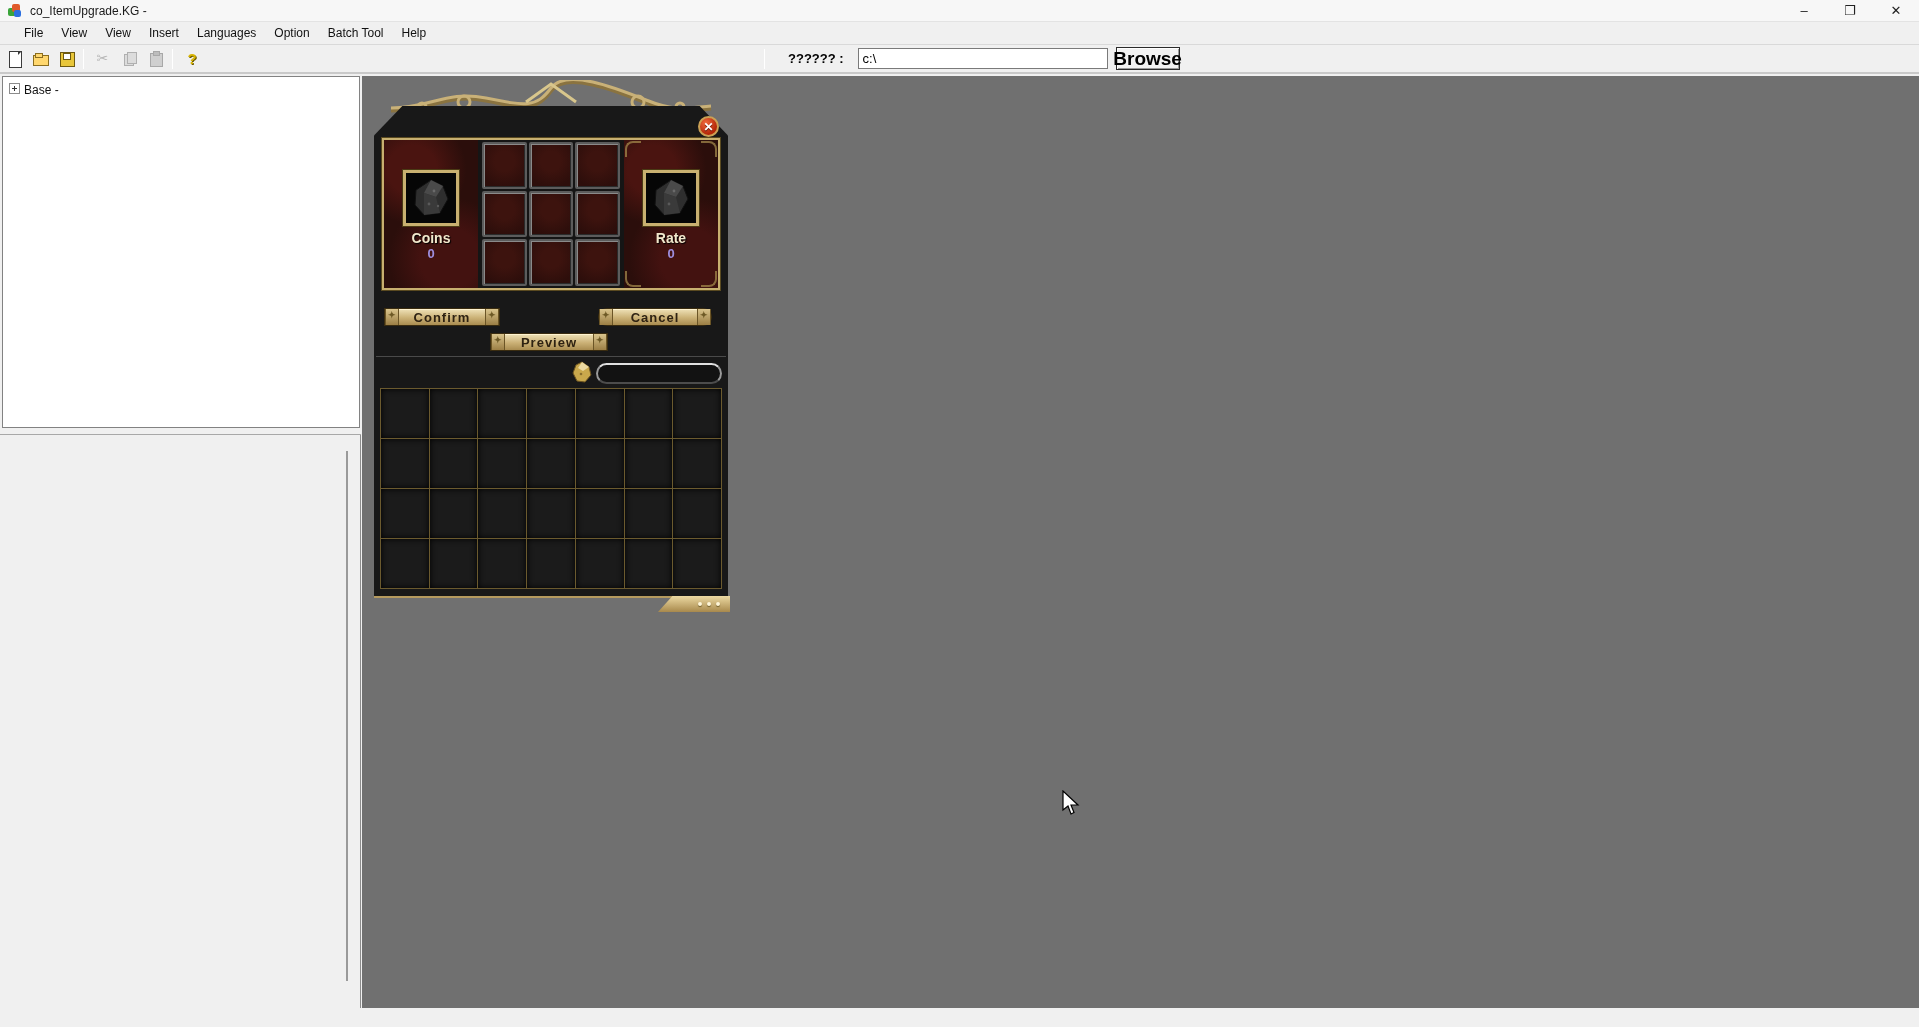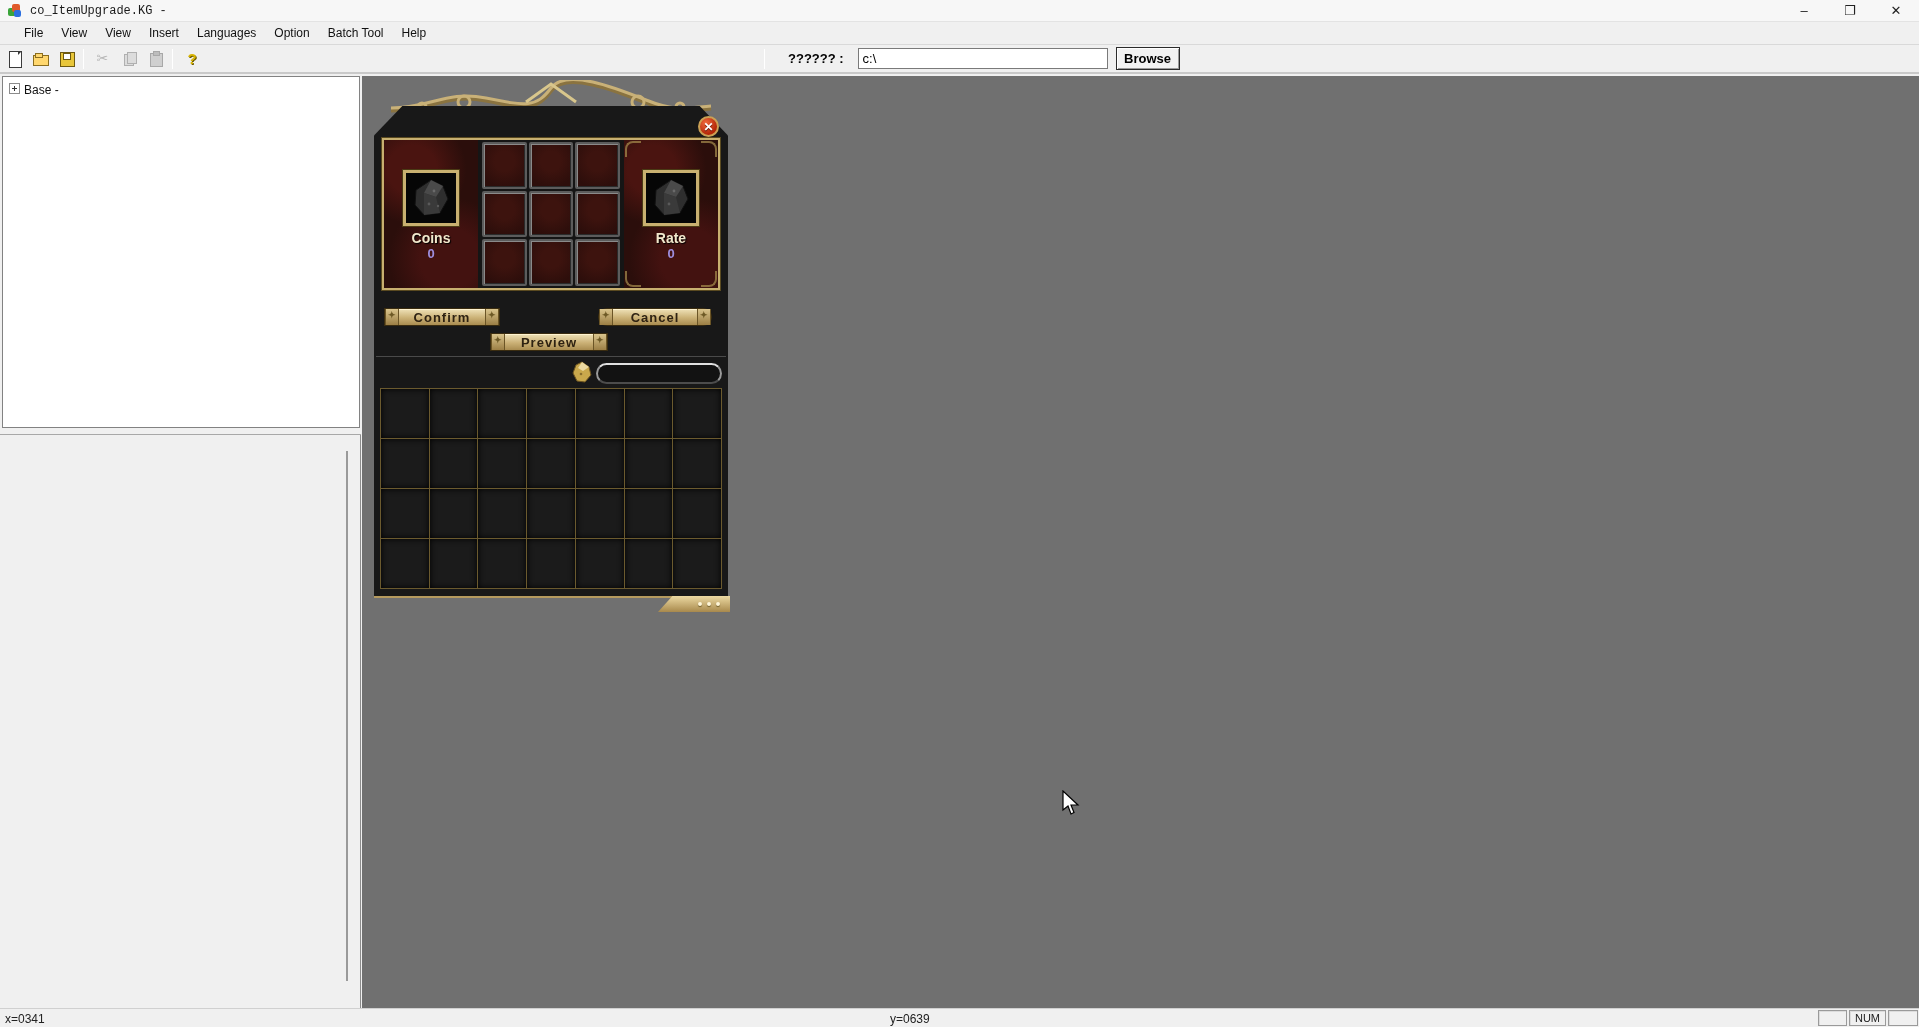--- a/index.html
+++ b/index.html
@@ -2,21 +2,21 @@
 <html><head>
 <meta charset="utf-8">
 <style>
   * { margin:0; padding:0; box-sizing:border-box; }
   html,body { width:1919px; height:1027px; overflow:hidden; font-family:"Liberation Sans", sans-serif; }
   #app { position:relative; width:1919px; height:1027px; background:#f0f0f0; }
 
   
   .titlebar { position:absolute; left:0; top:0; width:100%; height:22px; background:#f7f7f7; display:flex; align-items:center; border-bottom:1px solid #e3e3e3;}
   .app-icon { width:15px; height:15px; margin-left:7px; position:relative; }
-  .title-text { margin-left:8px; font-size:12px; color:#1a1a1a;font-family:Liberation Mono, monospace; }
+  .title-text { margin-left:8px; font-size:12px; color:#1a1a1a; }
   .win-controls { margin-left:auto; display:flex; height:100%; }
   .win-btn { width:46px; height:100%; display:flex; align-items:center; justify-content:center; font-size:13px; color:#222; }
 
   
   .menubar { position:absolute; left:12px; top:22px; width:100%; height:22px; background:#f0f0f0; display:flex; align-items:center; font-size:12px; color:#111; }
   .menu-item { padding:3px 8px; margin-left:2px; }
   .menu-item:first-child { margin-left:4px; }
 
   
   .toolbar { position:absolute; left:0; top:44px; width:100%; height:30px; background:#f0f0f0; border-top:1px solid #d9d9d9; border-bottom:2px solid #c9c9c9; display:flex; align-items:center; }
@@ -37,21 +37,21 @@
   .ico-cut:before { content:"✂"; position:absolute; left:1px; top:-1px; font-size:14px; color:#b7b7b7; }
   .ico-copy:before { content:""; position:absolute; left:2px; top:3px; width:8px; height:10px; background:#dcdcdc; border:1px solid #b0b0b0; }
   .ico-copy:after { content:""; position:absolute; left:5px; top:1px; width:8px; height:10px; background:#dcdcdc; border:1px solid #b0b0b0; }
   .ico-paste:before { content:""; position:absolute; left:2px; top:2px; width:11px; height:12px; background:#cfcfcf; border:1px solid #a8a8a8; }
   .ico-paste:after { content:""; position:absolute; left:5px; top:0; width:5px; height:3px; background:#bdbdbd; border:1px solid #a8a8a8; }
   
   .ico-help:before { content:"?"; position:absolute; left:3px; top:-1px; font-size:15px; font-weight:bold; color:#d8b400; text-shadow:1px 1px 0 #6e5c00; }
 
   .tb-path-label { font-size:13px; font-weight:bold; color:#000; margin:0 14px 0 18px; }
   .tb-input { width:250px; height:21px; border:1px solid #7a7a7a; background:#fff; font-size:13px; padding:1px 4px; font-family:"Liberation Sans", sans-serif; }
-  .tb-browse { margin-left:8px; width:64px; height:23px; background:#f2f2f2; border:1px solid #2b2b2b; box-shadow:inset 1px 1px 0 #ffffff, inset -1px -1px 0 #9a9a9a; font-size:13px; font-weight:bold; color:#000; display:flex; align-items:center; justify-content:center; }
+  .tb-browse { margin-left:8px; width:64px; height:23px; background:#f2f2f2; border:1px solid #2b2b2b; box-shadow:inset 1px 1px 0 #ffffff, inset -1px -1px 0 #9a9a9a; font-size:19px; font-weight:bold; color:#000; display:flex; align-items:center; justify-content:center; }
 
   
   .tree-panel { position:absolute; left:2px; top:76px; width:358px; height:352px; background:#ffffff; border:1px solid #828282; font-size:12px; color:#111; }
   .tree-item { display:flex; align-items:flex-start; margin:6px 0 7px 6px; }
   .tree-plus { width:11px; height:11px; border:1px solid #8c8c8c; background:#fff; position:relative; margin-right:4px; }
   .tree-plus:before { content:""; position:absolute; left:2px; top:4px; width:5px; height:1px; background:#333; }
   .tree-plus:after { content:""; position:absolute; left:4px; top:2px; width:1px; height:5px; background:#333; }
   .lower-panel { position:absolute; left:0; top:434px; width:361px; height:574px; background:#f0f0f0; border-top:1px solid #a8a8a8; }
   .lower-panel .scroll-line { position:absolute; right:13px; top:16px; width:2px; height:530px; background:#9a9a9a; }
   .lower-panel .edge { position:absolute; right:0; top:0; width:1px; height:100%; background:#8c8c8c; }
@@ -322,21 +322,14 @@
           <i></i>
           <i></i>
         </div>
     </div>
 
     <svg class="cursor" viewBox="0 0 18 26">
       <polygon points="1,1 1,20 6,16 9,24 12,22.5 9,15 16,15" fill="#ffffff" stroke="#000" stroke-width="1.2"></polygon>
     </svg>
   </div>
 
-  <div class="statusbar">
-    <span class="st-x">x=0341</span>
-    <span class="st-y">y=0639</span>
-    <span class="st-box st-b1"></span>
-    <span class="st-box st-b2">NUM</span>
-    <span class="st-box st-b3"></span>
-  </div>
 
 </div>
 
 </body></html>

